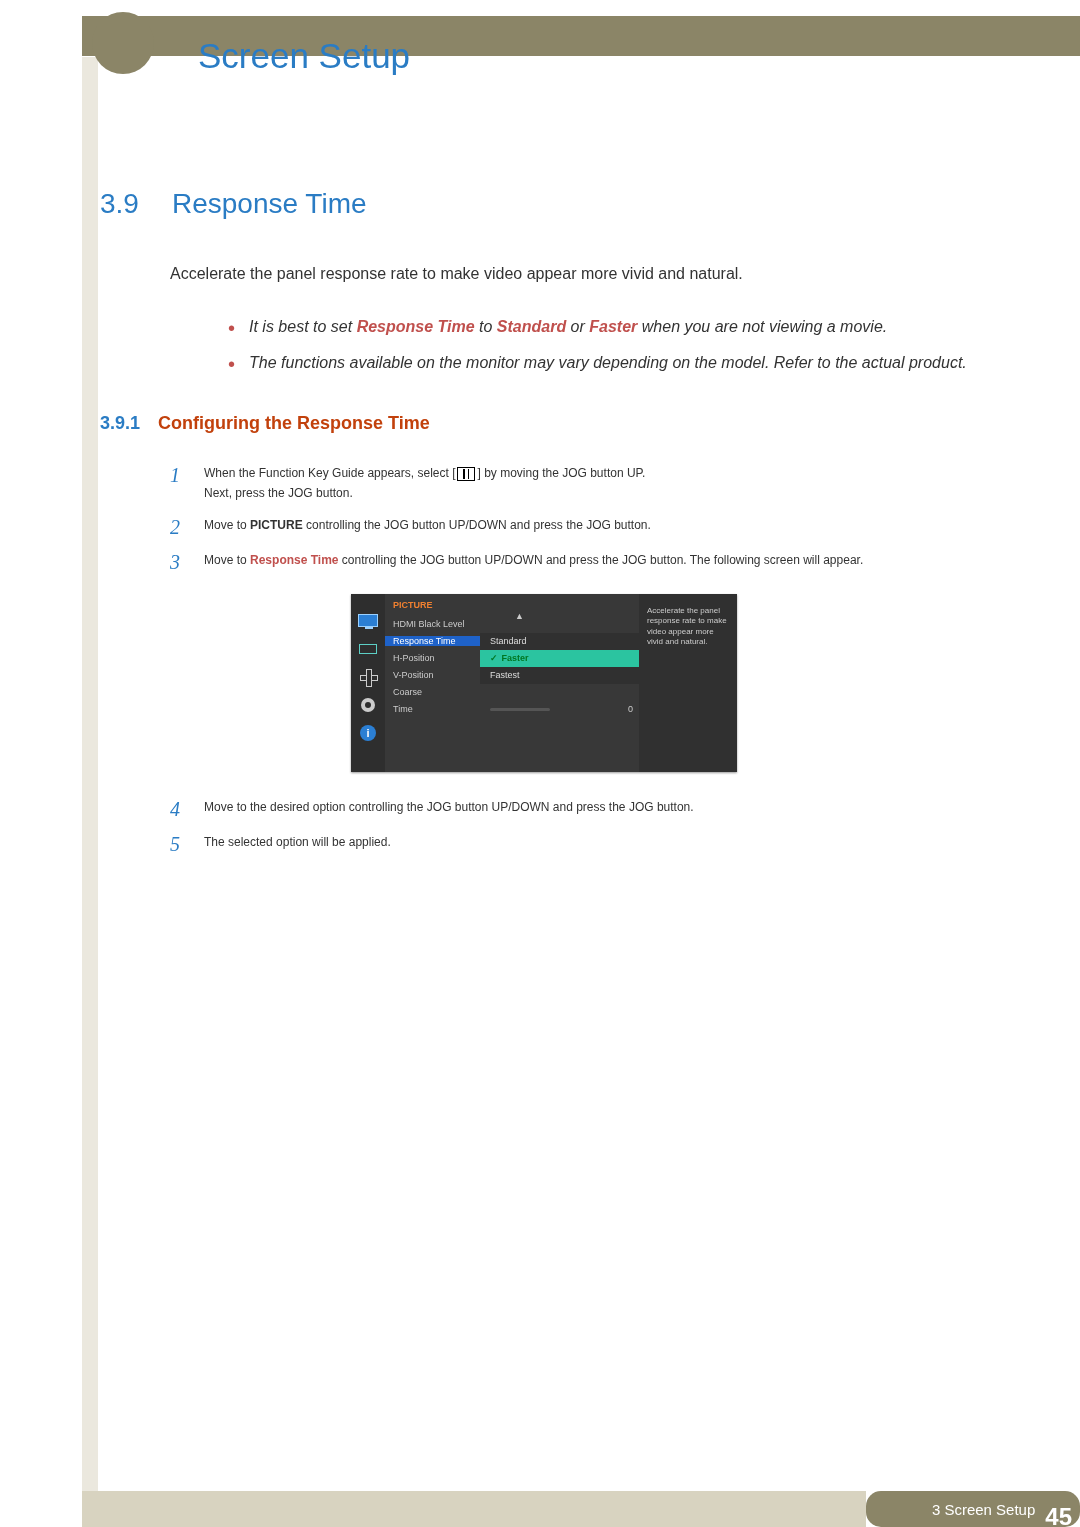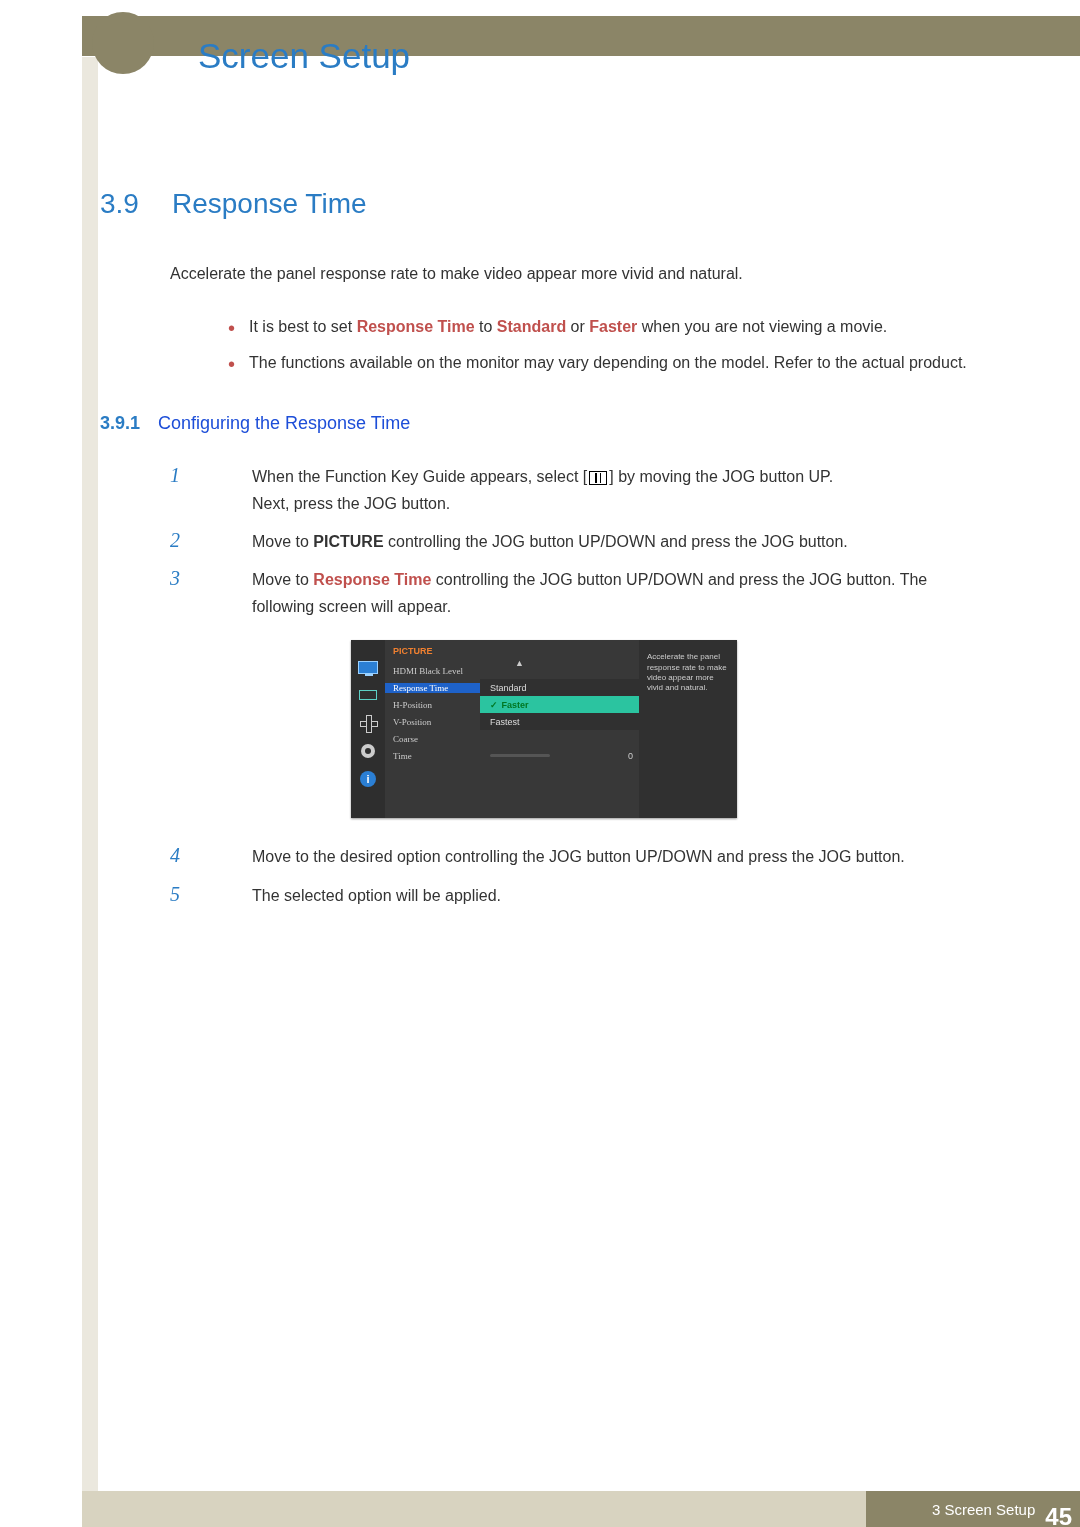--- a/index.html
+++ b/index.html
@@ -36,29 +36,29 @@
       position: absolute;
       top: 188px; left: 100px; right: 92px;
     }
     .sec-row { display: flex; align-items: baseline; margin-bottom: 42px; }
     .sec-num { font-size: 28px; color: #2a7cc4; width: 72px; font-weight: normal; }
     .sec-title { font-size: 28px; color: #2a7cc4; font-weight: normal; }
     .intro { margin-left: 70px; margin-bottom: 28px; font-size: 16px; line-height: 1.5; }
     .bullets { margin-left: 128px; margin-bottom: 38px; }
     .bullet-row { display: flex; margin-bottom: 10px; line-height: 1.6; font-size: 16px; }
     .bullet-dot { color: #c0504d; font-size: 20px; line-height: 1; margin-right: 14px; margin-top: 4px; }
-    .bullet-text { flex: 1; }
+    .bullet-text { flex: 1; font-style: italic; }
     .red-bold { color: #c0504d; font-weight: bold; }
     .sub-row { display: flex; align-items: baseline; margin-bottom: 30px; }
     .sub-num { font-size: 18px; color: #2a7cc4; font-weight: bold; width: 58px; }
-    .sub-title { font-size: 18px; color: #1d4ed8; font-weight: normal; }
+    .sub-title { font-size: 18px; color: #c2410c; font-weight: bold; }
     .ol { margin-left: 70px; }
     .step { display: flex; margin-bottom: 12px; }
     .step-num { font-size: 20px; color: #2a7cc4; font-style: italic; width: 34px; font-family: Georgia, serif; flex-shrink: 0; }
-    .step-body { flex: 1; font-size: 16px; line-height: 1.65; margin-left: 48px; }
+    .step-body { flex: 1; font-size: 12px; line-height: 1.65; }
     .black-bold { font-weight: bold; }
     .menu-icon {
       display: inline-block; width: 18px; height: 14px;
       border: 1.5px solid #000; position: relative; vertical-align: middle;
       margin: 0 2px;
     }
     .menu-icon::before, .menu-icon::after {
       content: ''; position: absolute; top: 1px; bottom: 1px; width: 1.5px; background: #000;
     }
     .menu-icon::before { left: 5px; }
@@ -80,21 +80,21 @@
       width: 16px; height: 16px; position: relative;
     }
     .osd-cross::before { content:''; position:absolute; top:6px; left:0; width:16px; height:4px; border:1px solid #ccc; }
     .osd-cross::after { content:''; position:absolute; left:6px; top:0; width:4px; height:16px; border:1px solid #ccc; background:#2e2e2e; }
     .osd-gear { width: 14px; height: 14px; border-radius: 50%; background: #ccc; position: relative; }
     .osd-gear::before { content:''; position:absolute; inset:4px; border-radius:50%; background:#2e2e2e; }
     .osd-info { width: 16px; height: 16px; border-radius: 50%; background: #2b7fd4; color: #fff; font-size: 11px; text-align:center; line-height:16px; font-weight:bold; }
     .osd-mid { width: 254px; display: flex; flex-direction: column; }
     .osd-header { height: 22px; display:flex; align-items:center; padding-left: 8px; font-size: 9px; color: #f08030; font-weight: bold; }
     .osd-row { height: 17px; display:flex; align-items:center; font-size: 9px; }
-    .osd-label { width: 95px; padding-left: 8px; color: #ccc; font-family: Liberation Serif, serif; }
+    .osd-label { width: 95px; padding-left: 8px; color: #ccc; }
     .osd-val { flex:1; padding-left: 10px; color: #eee; }
     .osd-sel-row .osd-label { background: #1e62c9; color: #fff; }
     .osd-opt-area { flex:1; position: relative; }
     .osd-up { position:absolute; top:-13px; left:35px; color:#ccc; font-size:9px; }
     .osd-submenu { background: #303030; position:relative; }
     .osd-opt { height: 17px; display:flex; align-items:center; font-size:9px; padding-left:10px; color:#ddd; }
     .osd-opt-sel { background: #2bc4a0; color: #072; font-weight:bold; }
     .osd-chk { margin-right: 4px; font-size: 9px; }
     .osd-slider-row .osd-val { display:flex; align-items:center; gap:6px; }
     .osd-track { width: 60px; height:3px; background:#555; position:relative; border-radius:2px; }
@@ -102,21 +102,21 @@
     .osd-sval { font-size:9px; color:#ccc; margin-left:auto; margin-right:6px; }
     .osd-right { width: 98px; background: #303030; padding: 12px 8px; }
     .osd-desc { font-size: 8px; color: #ccc; line-height: 1.3; }
 
     
     .footer {
       position: absolute; bottom: 0; left: 82px; right: 0; height: 36px;
       display: flex;
     }
     .footer-left { flex:1; background: #d8d3c0; }
-    .footer-right { width: 214px; background: #8b8567; display:flex; align-items:center; justify-content:flex-end; padding-right:8px; color:#fff; font-size:15px; gap: 10px; }
+    .footer-right { width: 214px; background: #8b8567; display:flex; align-items:center; justify-content:flex-end; padding-right:8px; color:#fff; font-size:15px; gap: 10px; border-radius: 15px; }
     .footer-right .pg { font-size: 24px; font-weight: bold; margin-top: 16px; }
     .side-strip { position:absolute; bottom:0; left:82px; width:16px; height: 1470px; background:#ebe8de; }
   </style>
 </head>
 <body>
 
 <div class="side-strip"></div>
 <div class="top-banner"></div>
 <div class="chapter-circle"></div>
 <div class="chapter-title">Screen Setup</div>

